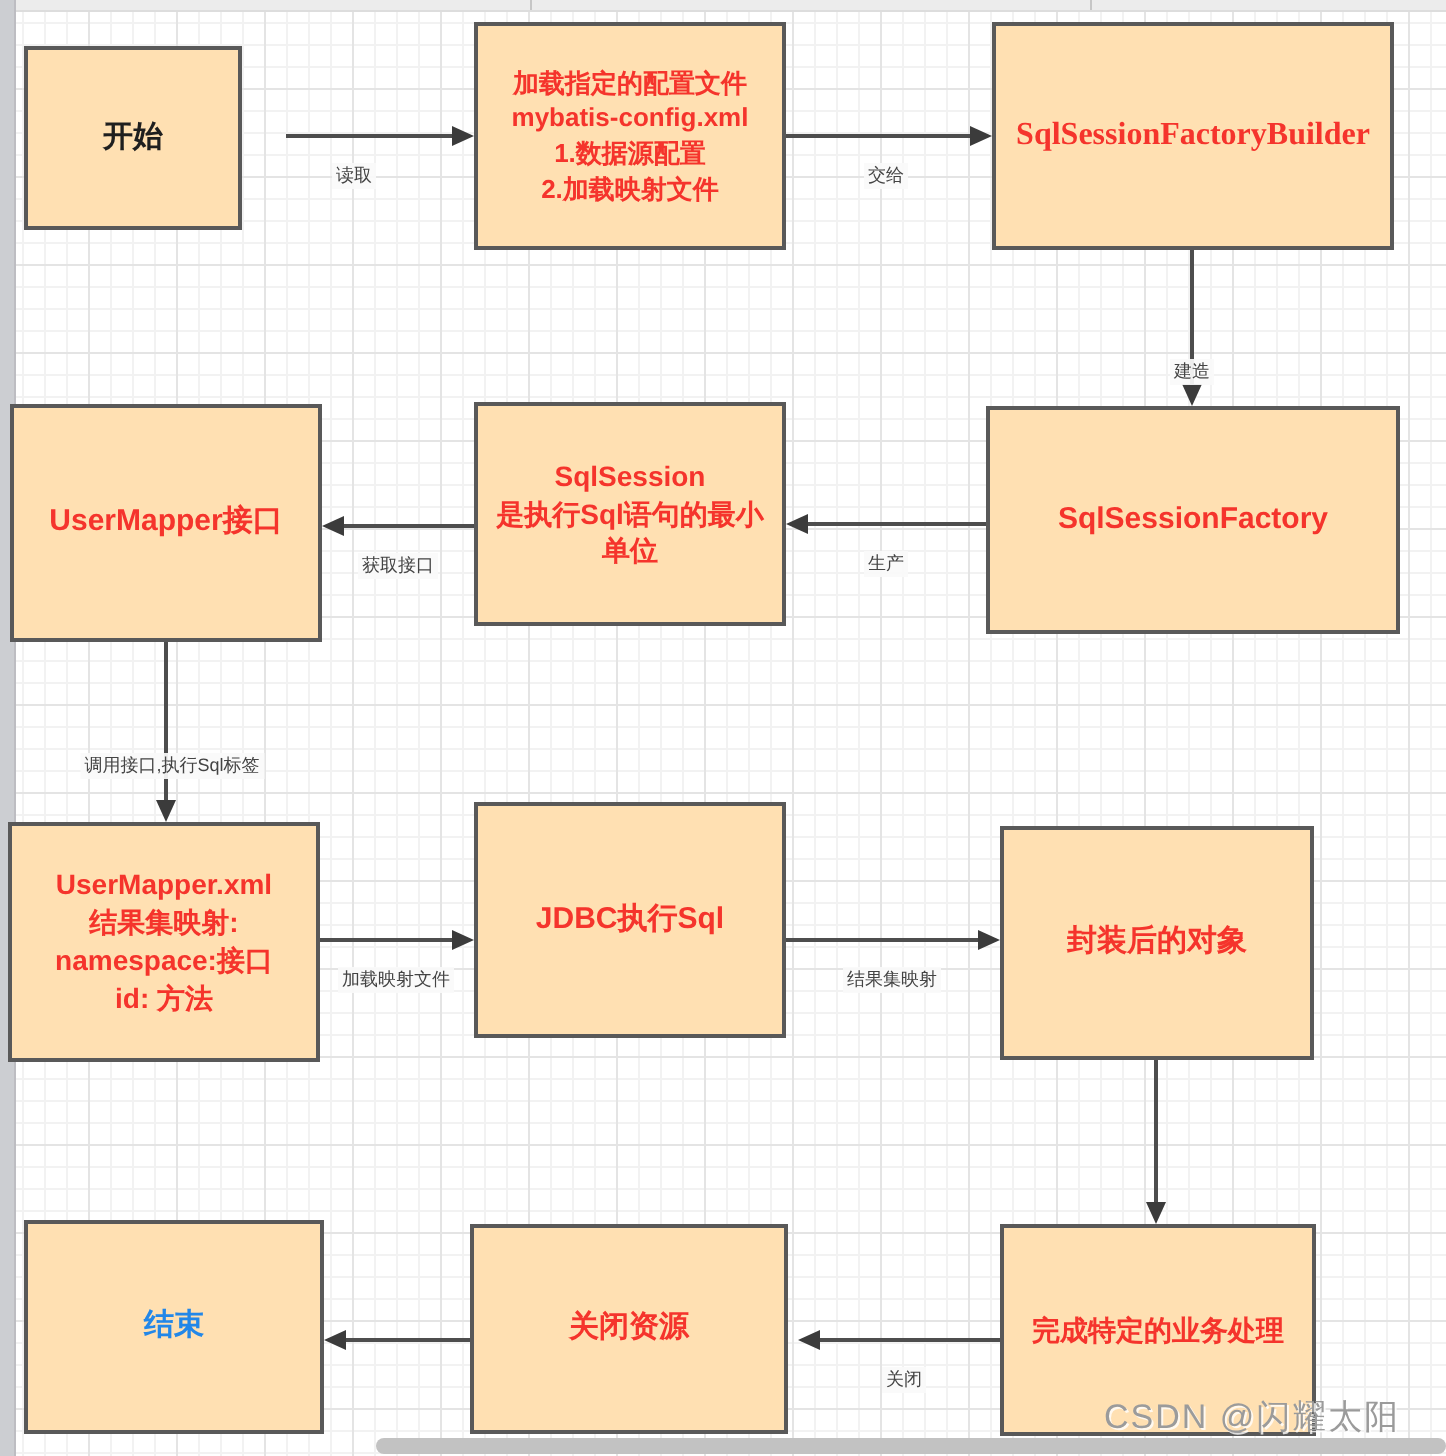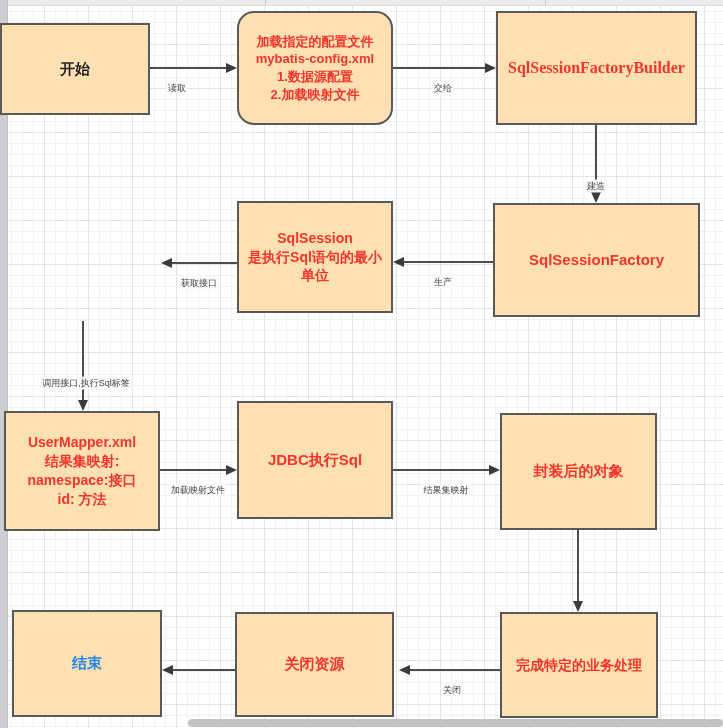--- a/index.html
+++ b/index.html
@@ -19,21 +19,21 @@
   .ruler-left{position:absolute;left:0;top:0;width:7px;height:728px;background:#ccced2;border-right:1px solid #bdbdc2;}
   .node{
     position:absolute;box-sizing:border-box;
     background:var(--node-fill);border:2px solid var(--node-border);
     display:flex;align-items:center;justify-content:center;text-align:center;
     font-weight:bold;white-space:pre-line;line-height:1.35;padding:2px;
   }
   .node--red{color:var(--red);}
   .node--blue{color:var(--blue);}
   .node--black{color:var(--black);}
-  .fs13{font-size:13px;border-radius:17px;} .fs14{font-size:14px;} .fs15{font-size:15px;} .fs16{font-size:16px;font-family:Liberation Serif, serif;}
+  .fs13{font-size:13px;} .fs14{font-size:14px;} .fs15{font-size:15px;} .fs16{font-size:16px;font-family:Liberation Serif, serif;}
   #edges{position:absolute;left:0;top:0;width:723px;height:728px;}
   #edges line{stroke:var(--edge);stroke-width:2;}
   #edges polygon{fill:#3b3b3b;}
   .edge-label{
     position:absolute;transform:translate(-50%,-50%);
     font-size:9px;color:var(--label);background:rgba(250,250,250,0.93);
     padding:0 2px;white-space:nowrap;margin-top:20px;
   }
   .watermark{
     position:absolute;left:552px;top:697px;font-size:17px;color:var(--watermark);
@@ -93,46 +93,48 @@
   <span class="edge-label" style="left:177px;top:68px">读取</span>
   <span class="edge-label" style="left:443px;top:68px">交给</span>
   <span class="edge-label" style="left:596px;top:166px">建造</span>
   <span class="edge-label" style="left:443px;top:262px">生产</span>
   <span class="edge-label" style="left:199px;top:263px">获取接口</span>
   <span class="edge-label" style="left:86px;top:363px">调用接口,执行Sql标签</span>
   <span class="edge-label" style="left:198px;top:470px">加载映射文件</span>
   <span class="edge-label" style="left:446px;top:470px">结果集映射</span>
   <span class="edge-label" style="left:452px;top:670px">关闭</span>
 
-  <div class="node node--black fs15" style="left:0;top:23px;width:150px;height:92px">开始</div>
+  <div class="node node--black fs15" style="left:12px;top:23px;width:109px;height:92px">开始</div>
 
   <div class="node node--red fs13" style="left:237px;top:11px;width:156px;height:114px">加载指定的配置文件
 mybatis-config.xml
 1.数据源配置
 2.加载映射文件</div>
 
   <div class="node node--red fs16" style="left:496px;top:11px;width:201px;height:114px">SqlSessionFactoryBuilder</div>
 
   <div class="node node--red fs15" style="left:493px;top:203px;width:207px;height:114px">SqlSessionFactory</div>
 
   <div class="node node--red fs14" style="left:237px;top:201px;width:156px;height:112px">SqlSession
 是执行Sql语句的最小
 单位</div>
 
+  <div class="node node--red fs15" style="left:5px;top:202px;width:156px;height:119px">UserMapper接口</div>
 
   <div class="node node--red fs14" style="left:4px;top:411px;width:156px;height:120px">UserMapper.xml
 结果集映射:
 namespace:接口
 id: 方法</div>
 
   <div class="node node--red fs15" style="left:237px;top:401px;width:156px;height:118px">JDBC执行Sql</div>
 
   <div class="node node--red fs15" style="left:500px;top:413px;width:157px;height:117px">封装后的对象</div>
 
   <div class="node node--red fs14" style="left:500px;top:612px;width:158px;height:106px">完成特定的业务处理</div>
 
   <div class="node node--red fs15" style="left:235px;top:612px;width:159px;height:105px">关闭资源</div>
 
   <div class="node node--blue fs15" style="left:12px;top:610px;width:150px;height:107px">结束</div>
 
+  <div class="watermark">CSDN @闪耀太阳</div>
   <div class="hscrollbar"></div>
 
 </div>
 
 </body></html>

